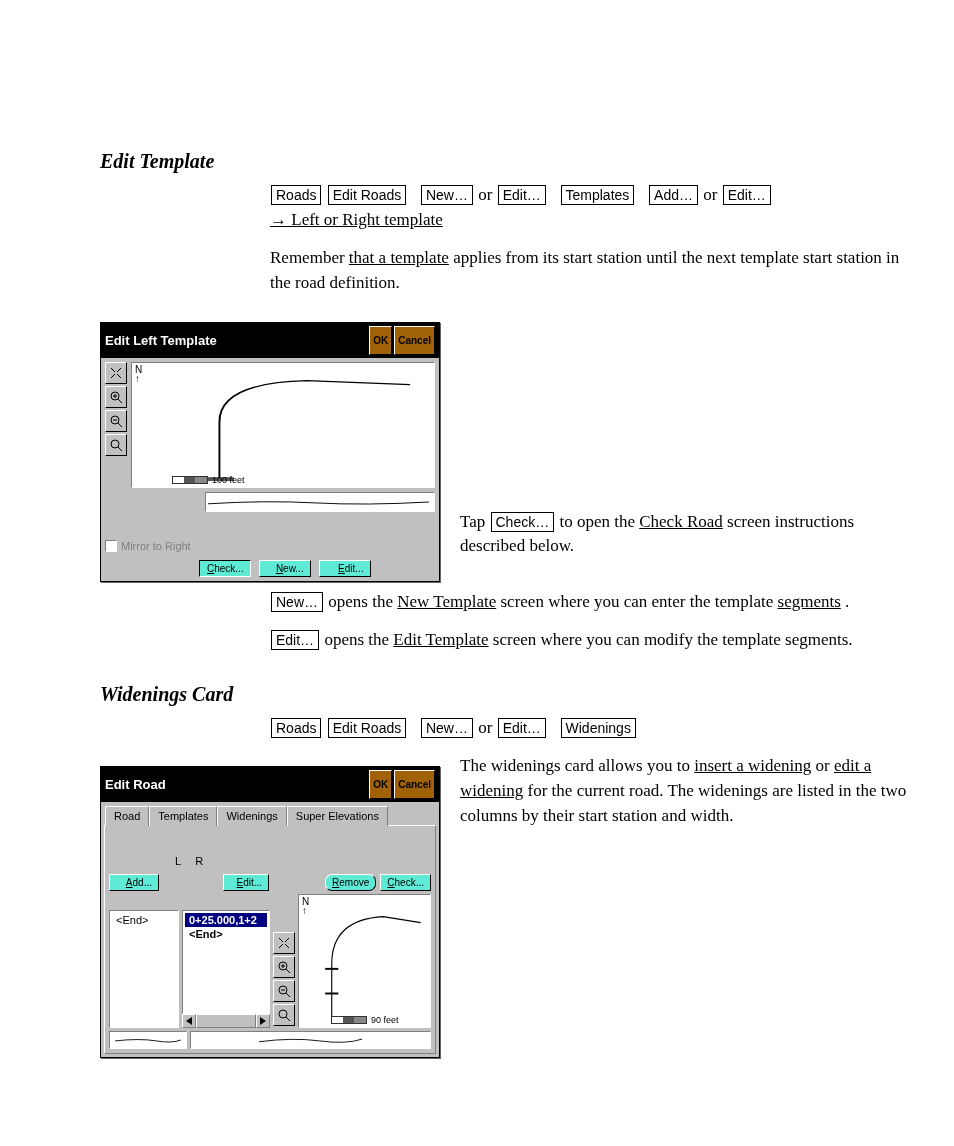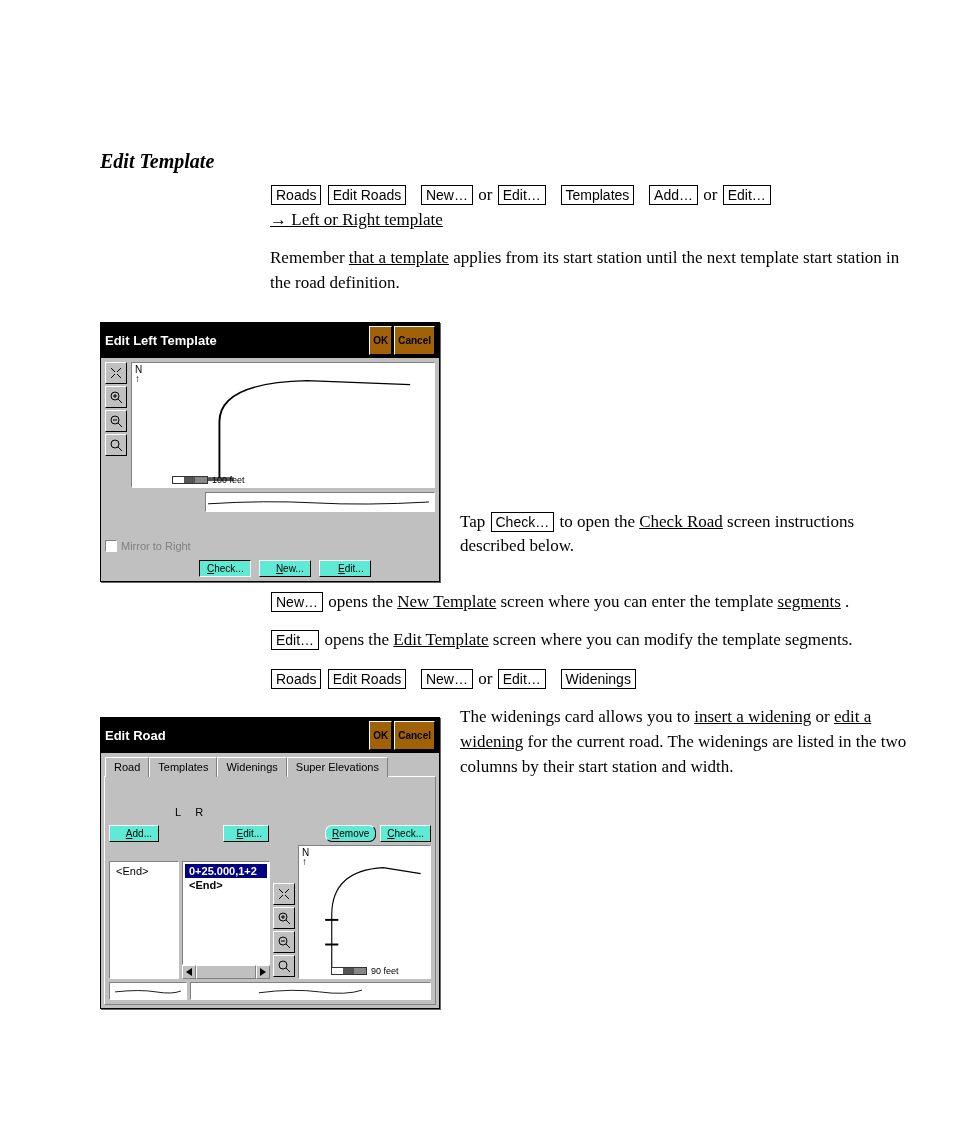--- a/index.html
+++ b/index.html
@@ -324,20 +324,21 @@
     <span>.</span>
   </p>
 
   <p class="bodytext">
     <span class="btn-box">Edit…</span>
     <span> opens the </span>
     <span class="underline">Edit Template</span>
     <span> screen where you can modify the template segments.</span>
   </p>
 
+  <div class="heading">Widenings Card</div>
 
   <p class="bodytext">
     <span class="btn-box">Roads</span>
     <span class="btn-box">Edit Roads</span>
     &nbsp;
     <span class="btn-box">New…</span>
     <span> or </span>
     <span class="btn-box">Edit…</span>
     &nbsp;
     <span class="btn-box">Widenings</span>

